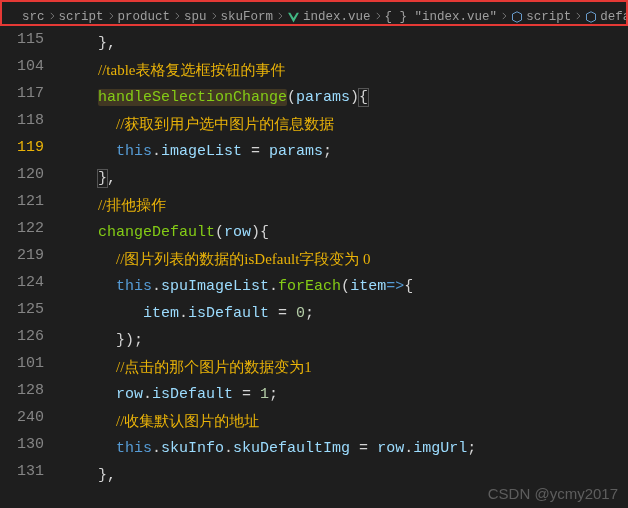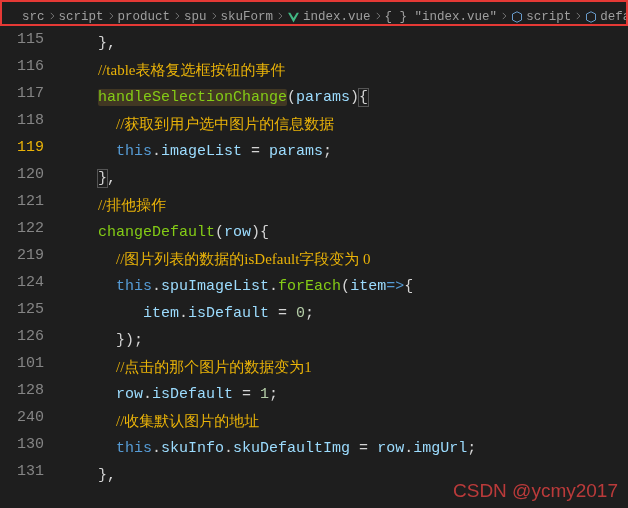--- a/index.html
+++ b/index.html
@@ -71,22 +71,22 @@
   background: rgba(100,80,40,0.5);
   border-radius: 2px;
 }
 .br-match {
   outline: 1px solid #555;
 }
 .watermark {
   position: absolute;
   right: 10px;
   bottom: 6px;
-  color: #ef4444;
-  font-size: 19px;
+  color: #737373;
+  font-size: 15px;
   opacity: 0.75;
   font-family: Arial, sans-serif;
 }
 </style>
 </head>
 <body>
 
 <div class="breadcrumbs" id="breadcrumbs">
     <span class="crumb">
       <span>src</span>
@@ -152,21 +152,21 @@
           <path d="M8 1l6 3v8l-6 3-6-3V4l6-3z" fill="none" stroke="#6fa8dc" stroke-width="1.2"></path>
         </svg>
       </span>
       <span>default</span>
     </span>
   </div>
 
 <div class="editor">
   <div class="gutter" id="gutter">
       <div class="ln">115</div>
-      <div class="ln">116</div>
+      <div class="ln">104</div>
       <div class="ln">117</div>
       <div class="ln">118</div>
       <div class="ln active">119</div>
       <div class="ln">120</div>
       <div class="ln">121</div>
       <div class="ln">122</div>
       <div class="ln">219</div>
       <div class="ln">124</div>
       <div class="ln">125</div>
       <div class="ln">126</div>

